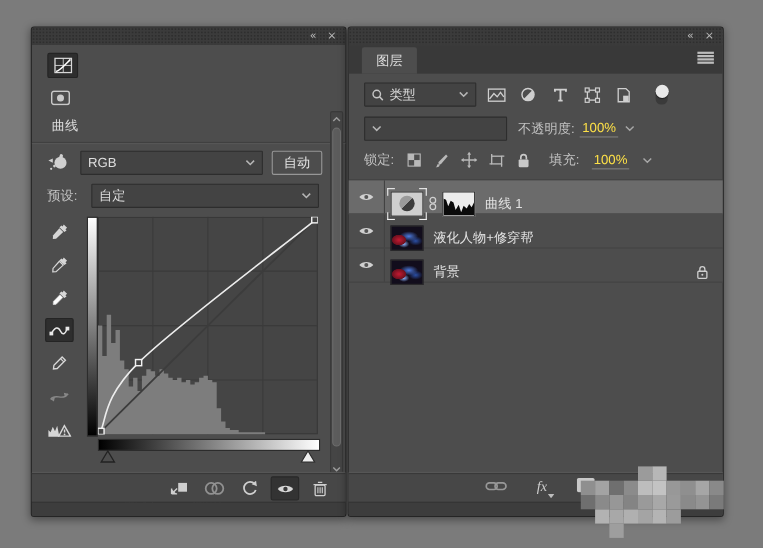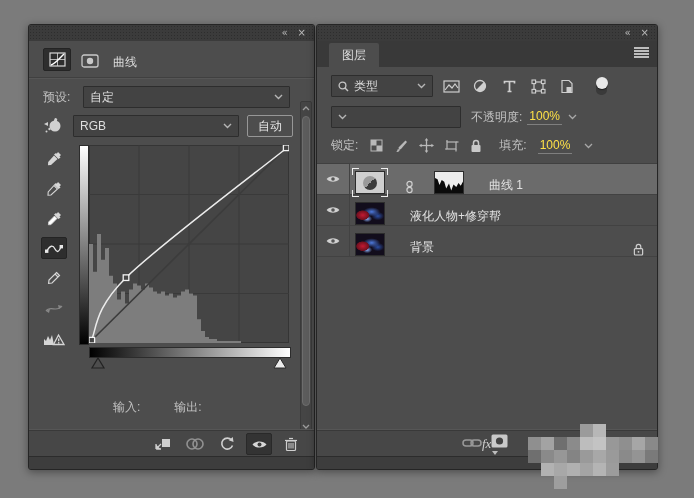--- a/index.html
+++ b/index.html
@@ -43,21 +43,21 @@
   }
   .panel-menu{
     position:absolute;right:8px;top:6px;width:15px;height:11px;
     display:flex;flex-direction:column;justify-content:space-between;
   }
   .panel-menu span{display:block;height:1.5px;background:#bdbdbd;}
 
   .content{position:relative;height:calc(100% - 42px);}
 
   
-  .adj-header{display:flex;align-items:flex-end;gap:7px;padding:7px 10px 6px 14px;}
+  .adj-header{display:flex;align-items:flex-start;gap:7px;padding:7px 10px 6px 14px;flex-direction:column;}
   .hdr-label{color:#dedede;font-size:12px;margin-left:4px;}
   .icon-btn-pressed{
     width:26px;height:21px;background:#2e2e2e;border:1px solid #242424;
     border-radius:2px;display:flex;align-items:center;justify-content:center;
   }
   .icon-plain{width:24px;height:21px;display:flex;align-items:center;justify-content:center;}
   .sep{height:1px;background:#404040;box-shadow:0 1px 0 #565656;margin:0 0 0 0;}
 
   .prow{display:flex;align-items:center;margin:8px 12px 0 14px;}
   .plabel{color:#c2c2c2;font-size:12px;width:40px;flex:none;}
@@ -130,21 +130,21 @@
 
   .lock-row{display:flex;align-items:center;margin:9px 12px 0 14px;gap:9px;text-align:right;}
   .lock-label{color:#c2c2c2;font-size:12px;margin-right:1px;}
   .lkbtn{width:16px;height:16px;display:flex;align-items:center;justify-content:center;}
   .fill-label{color:#c2c2c2;font-size:12px;margin-left:6px;}
 
   .layers-list{margin-top:9px;border-top:1px solid #404040;}
   .lrow{height:30px;display:flex;align-items:stretch;border-bottom:1px solid #424242;background:#4d4d4d;}
   .lrow.selected{background:#6b6b6b;}
   .eye-cell{width:32px;flex:none;display:flex;align-items:center;justify-content:center;border-right:1px solid #424242;}
-  .lrow-body{flex:1;display:flex;align-items:flex-end;padding-left:5px;gap:20px;margin-top:12px;}
+  .lrow-body{flex:1;display:flex;align-items:center;padding-left:5px;gap:4px;margin-top:12px;}
   .thumb{width:30px;height:23px;flex:none;border:1px solid #2c2c2c;box-sizing:border-box;position:relative;}
   .adj-thumb{background:#cfcfcf;display:flex;align-items:center;justify-content:center;}
   .adj-circle{width:14px;height:14px;border-radius:50%;
     background:linear-gradient(315deg,#3c3c3c 50%,#9a9a9a 50%);}
   .sel-wrap{position:relative;}
   .corner{position:absolute;width:6px;height:6px;border:0 solid #efefef;}
   .c-tl{left:-3px;top:-3px;border-left-width:1.5px;border-top-width:1.5px;}
   .c-tr{right:-3px;top:-3px;border-right-width:1.5px;border-top-width:1.5px;}
   .c-bl{left:-3px;bottom:-3px;border-left-width:1.5px;border-bottom-width:1.5px;}
   .c-br{right:-3px;bottom:-3px;border-right-width:1.5px;border-bottom-width:1.5px;}
@@ -155,21 +155,21 @@
     background:
       radial-gradient(ellipse 11px 8px at 24% 58%, #c21a32 0%, #70101f 55%, rgba(112,16,31,0) 62%),
       radial-gradient(ellipse 13px 7px at 56% 42%, #4d7ade 0%, rgba(77,122,222,0) 65%),
       radial-gradient(ellipse 9px 6px at 78% 62%, #2b4fa5 0%, rgba(43,79,165,0) 70%),
       radial-gradient(ellipse 7px 5px at 40% 75%, #8fb4ff 0%, rgba(143,180,255,0) 70%),
       #120d1c;}
   .lname{color:#e2e2e2;font-size:12px;margin-left:5px;white-space:nowrap;}
   .row-lock{margin-left:auto;margin-right:13px;display:flex;align-items:center;}
   .link-glyph{display:flex;align-items:center;margin:0 1px;}
 
-  .layers-footer-icons{position:absolute;left:145px;top:3px;display:flex;align-items:flex-end;gap:0;}
+  .layers-footer-icons{position:absolute;left:124px;top:3px;display:flex;align-items:flex-start;gap:27px;}
   .fx-wrap{position:relative;color:#cfcfcf;font-size:13px;font-style:italic;
     font-family:"Liberation Serif","DejaVu Serif",serif;}
   .fx-caret{position:absolute;right:-7px;bottom:-3px;}
 
   .mosaic{position:absolute;left:528px;top:424px;z-index:20;}
   .mosaic .mcell{position:absolute;width:13px;height:13px;}
 </style>
 </head>
 <body>
 
@@ -193,48 +193,48 @@
         </div>
         <div class="icon-plain">
           <svg width="18" height="14" viewBox="0 0 18 14">
             <rect x="1" y="1" width="16" height="12" rx="2" fill="none" stroke="#c9c9c9" stroke-width="1.3"></rect>
             <circle cx="9" cy="7" r="3.2" fill="#c9c9c9"></circle>
           </svg>
         </div>
         <span class="hdr-label">曲线</span>
       </div>
       <div class="sep"></div>
-
-      <div class="prow" style="margin-right:20px;">
-        <span class="plabel">预设:</span>
-        <div class="dropdown preset-dd">
-          <span class="dd-text">自定</span>
-          <svg class="chev" width="9" height="6" viewBox="0 0 9 6">
-              <polyline points="1,1 4.5,4.5 8,1" fill="none" stroke="#b5b5b5" stroke-width="1.4"></polyline>
-            </svg>
-        </div>
-      </div>
 
       <div class="prow" style="margin-top:7px;margin-right:20px;">
         <span class="taicon">
           <svg width="20" height="18" viewBox="0 0 20 18">
             <circle cx="12" cy="9" r="5.5" fill="#d0d0d0"></circle>
             <rect x="10.5" y="1" width="3" height="8" rx="1.5" fill="#d0d0d0" transform="rotate(18 12 5)"></rect>
             <polygon points="1,7 5,5 5,9" fill="#d0d0d0"></polygon>
             <circle cx="6.5" cy="12" r="1.2" fill="#d0d0d0"></circle>
             <circle cx="3.5" cy="14.5" r="1" fill="#d0d0d0"></circle>
           </svg>
         </span>
         <div class="dropdown channel-dd">
           <span class="dd-text">RGB</span>
           <svg class="chev" width="9" height="6" viewBox="0 0 9 6">
               <polyline points="1,1 4.5,4.5 8,1" fill="none" stroke="#b5b5b5" stroke-width="1.4"></polyline>
             </svg>
         </div>
         <div class="auto-btn">自动</div>
+      </div>
+
+      <div class="prow" style="margin-right:20px;">
+        <span class="plabel">预设:</span>
+        <div class="dropdown preset-dd">
+          <span class="dd-text">自定</span>
+          <svg class="chev" width="9" height="6" viewBox="0 0 9 6">
+              <polyline points="1,1 4.5,4.5 8,1" fill="none" stroke="#b5b5b5" stroke-width="1.4"></polyline>
+            </svg>
+        </div>
       </div>
 
       <div class="curve-wrap">
         <div class="tools-col">
           <div class="tool">
             <svg width="17" height="17" viewBox="0 0 17 17">
                 <path d="M12 2 L15 5 L13.5 6.5 L14.5 7.5 L12.5 9 L8 4.5 L10 3 L10.8 3.8 Z" fill="#d6d6d6"></path>
                 <path d="M8 5.5 L11.5 9 L5 15 L2 15.2 L2.2 12 Z" fill="#d6d6d6"></path>
               </svg>
           </div>

